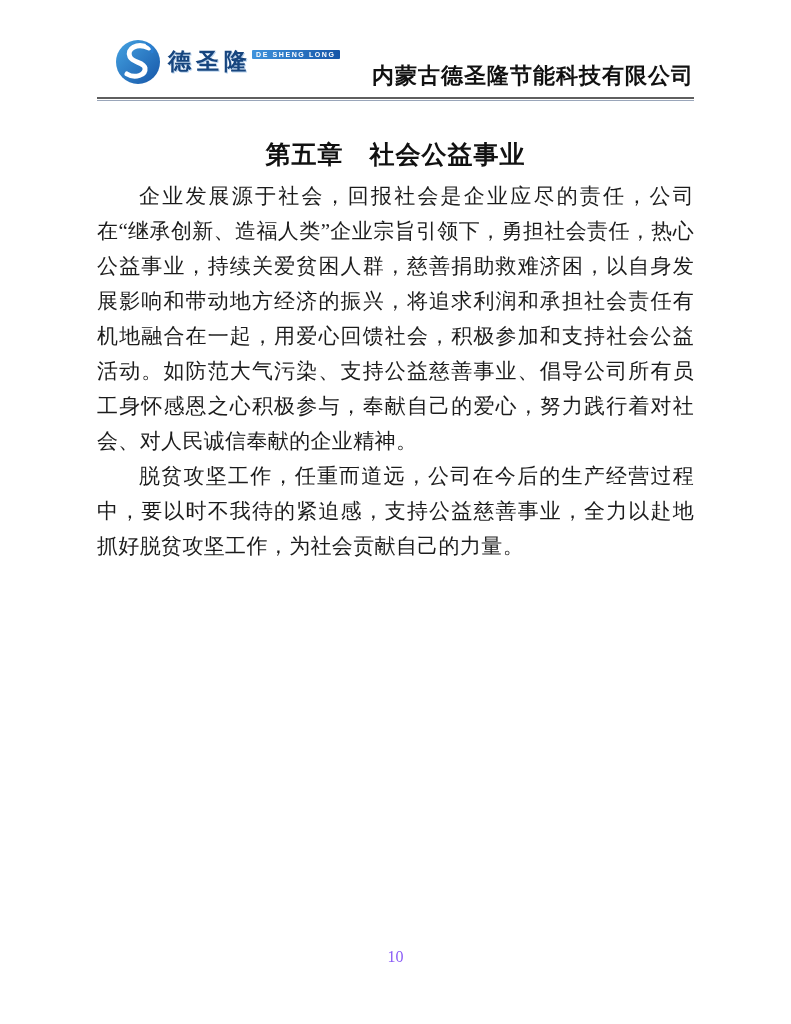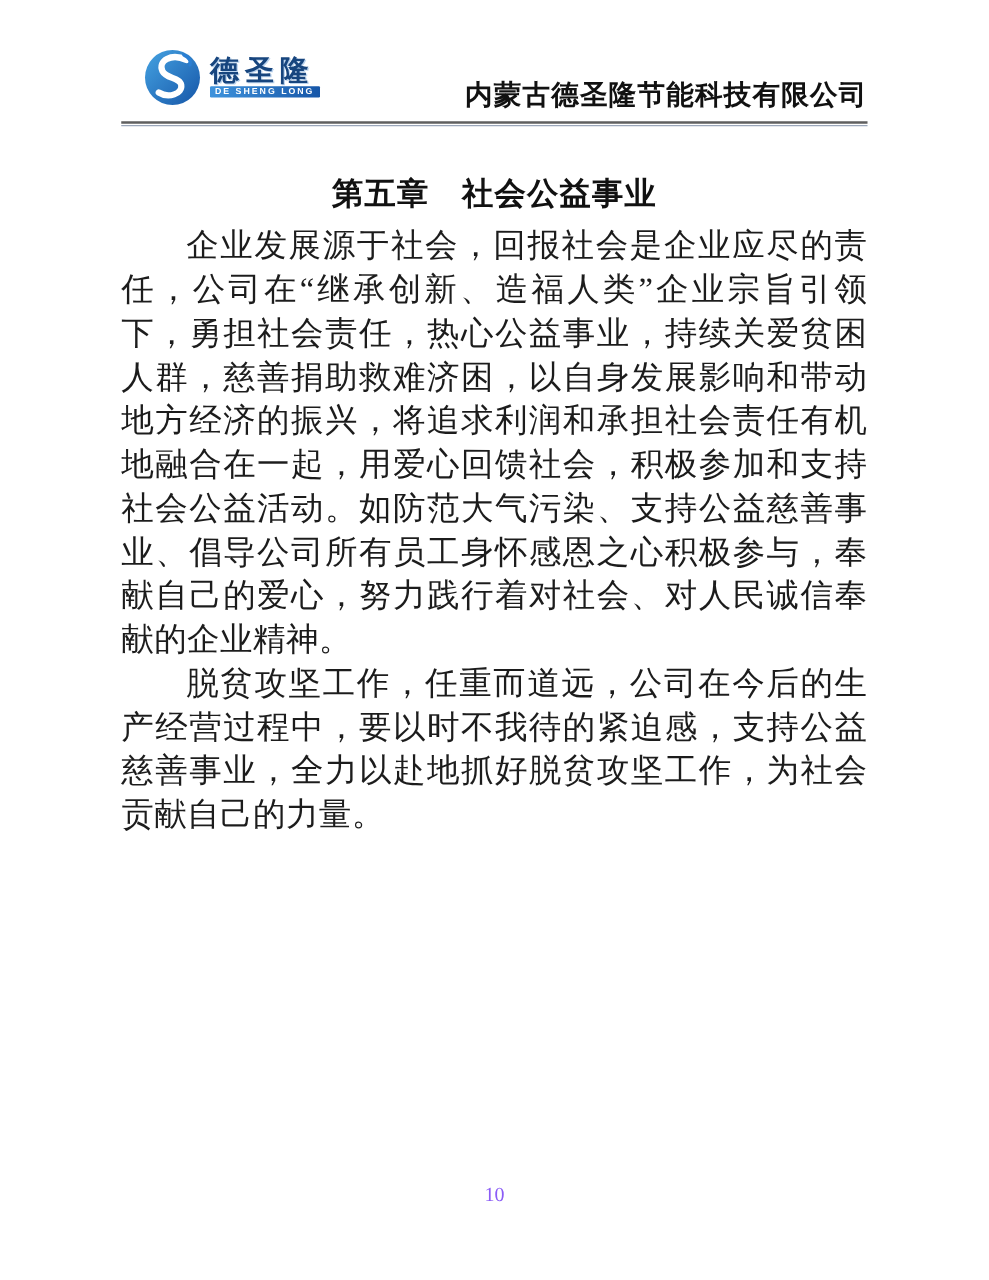--- a/index.html
+++ b/index.html
@@ -25,21 +25,21 @@
   .logo {
     position: absolute;
     left: 16px;
     top: 0;
     display: flex;
     align-items: center;
     gap: 5px;
   }
   .logo-circle { width: 50px; height: 50px; }
   .logo-circle svg { width: 50px; height: 50px; display: block; }
-  .logo-textcol { display: flex; flex-direction: column; align-items: flex-start; }
+  .logo-textcol { display: flex; flex-direction: row; align-items: flex-start; }
   .logo-cn {
     font-family: "Liberation Sans", "DejaVu Sans", sans-serif;
     font-size: 23px;
     font-weight: bold;
     color: #17457e;
     letter-spacing: 5px;
     line-height: 24px;
     text-shadow: 1px 1px 0 #bcd4ee;
   }
   .logo-en {
@@ -76,21 +76,21 @@
   }
   .chapter-title {
     font-size: 25px;
     font-weight: bold;
     text-align: center;
     color: #111111;
     margin: 4px 0 8px 0;
     letter-spacing: 1px;
   }
   .body-paragraph {
-    font-size: 26px;
+    font-size: 21px;
     line-height: 35px;
     letter-spacing: 0.35px;
     text-indent: 2em;
     text-align: justify;
     word-break: break-all;
     color: #1c1c1c;
   }
   
   .page-footer {
     position: absolute;

